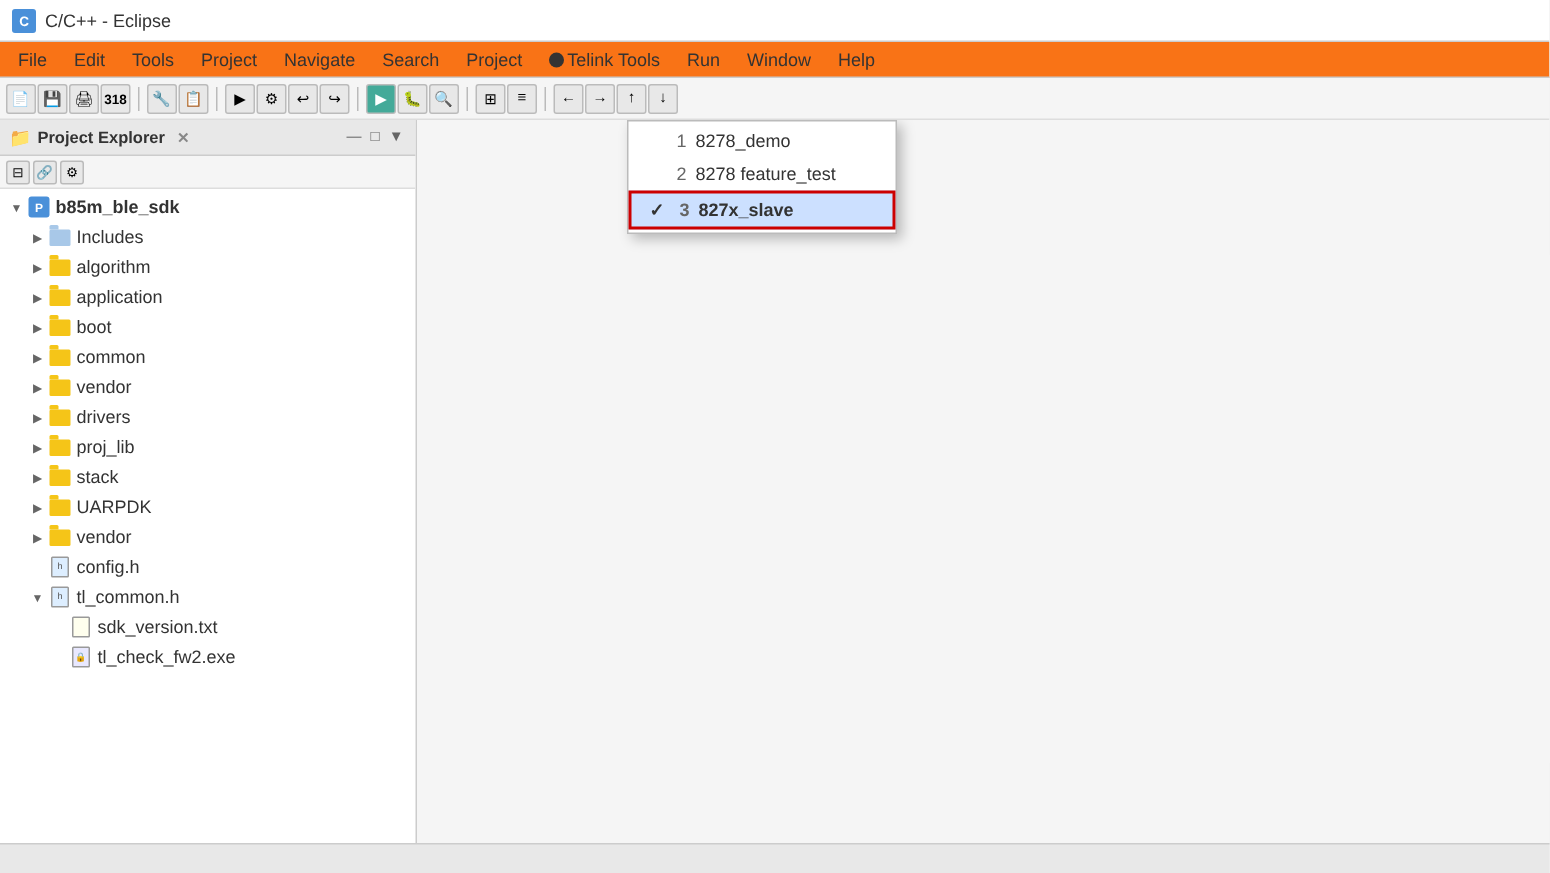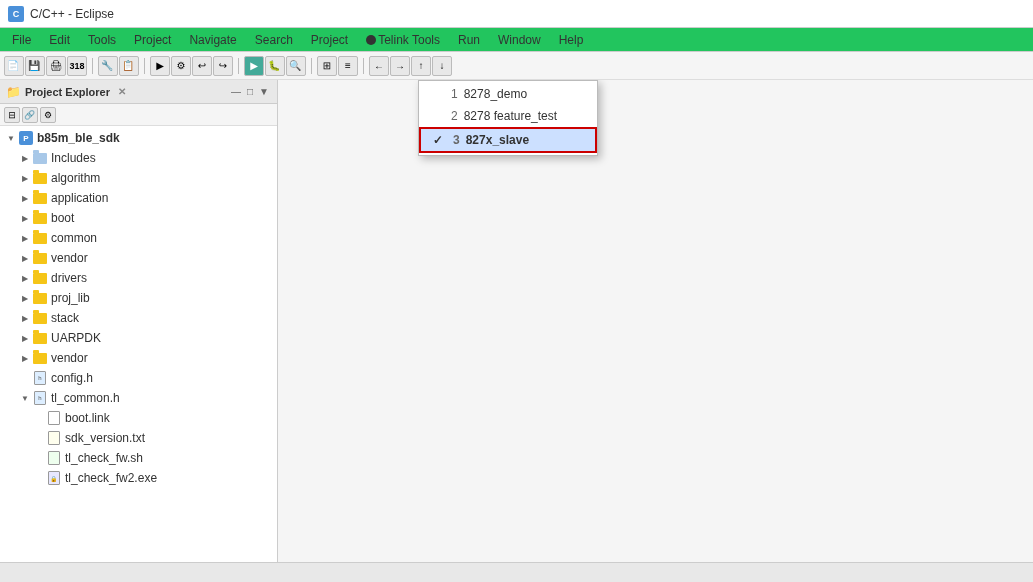--- a/index.html
+++ b/index.html
@@ -29,21 +29,21 @@
       border-radius: 2px;
       display: flex; align-items: center; justify-content: center;
       color: white; font-size: 9px; font-weight: bold;
     }
     .title-bar .title-text {
       font-size: 12px; color: #333;
     }
 
     
     .menu-bar {
-      background: #22c55e;
+      background: #f97316;
       border-bottom: 1px solid #ccc;
       display: flex;
       align-items: center;
       padding: 2px 4px;
       height: 24px;
       gap: 2px;
     }
     .menu-item {
       padding: 2px 8px;
       font-size: 12px;
@@ -469,46 +469,30 @@
 
       <div class="tree-item">
         <span class="tree-indent" style="width:18px;"></span>
         <span class="tree-arrow">▼</span>
         <span class="tree-icon">
           <div class="file-icon file-icon-h" style="font-size:6px;">h</div>
         </span>
         <span class="tree-label">tl_common.h</span>
       </div>
 
+
       <div class="tree-item">
         <span class="tree-indent" style="width:32px;"></span>
         <span class="tree-arrow" style="visibility:hidden;">▶</span>
         <span class="tree-icon">
-          <div class="file-icon" style="font-size:6px;"></div>
-        </span>
-        <span class="tree-label">boot.link</span>
-      </div>
-
-      <div class="tree-item">
-        <span class="tree-indent" style="width:32px;"></span>
-        <span class="tree-arrow" style="visibility:hidden;">▶</span>
-        <span class="tree-icon">
           <div class="file-icon file-icon-txt" style="font-size:6px;"></div>
         </span>
         <span class="tree-label">sdk_version.txt</span>
       </div>
 
-      <div class="tree-item">
-        <span class="tree-indent" style="width:32px;"></span>
-        <span class="tree-arrow" style="visibility:hidden;">▶</span>
-        <span class="tree-icon">
-          <div class="file-icon file-icon-sh" style="font-size:6px;"></div>
-        </span>
-        <span class="tree-label">tl_check_fw.sh</span>
-      </div>
 
       <div class="tree-item">
         <span class="tree-indent" style="width:32px;"></span>
         <span class="tree-arrow" style="visibility:hidden;">▶</span>
         <span class="tree-icon">
           <div class="file-icon file-icon-exe" style="font-size:6px;border-color:#999;background:#e8e8ff;">🔒</div>
         </span>
         <span class="tree-label">tl_check_fw2.exe</span>
       </div>
 

